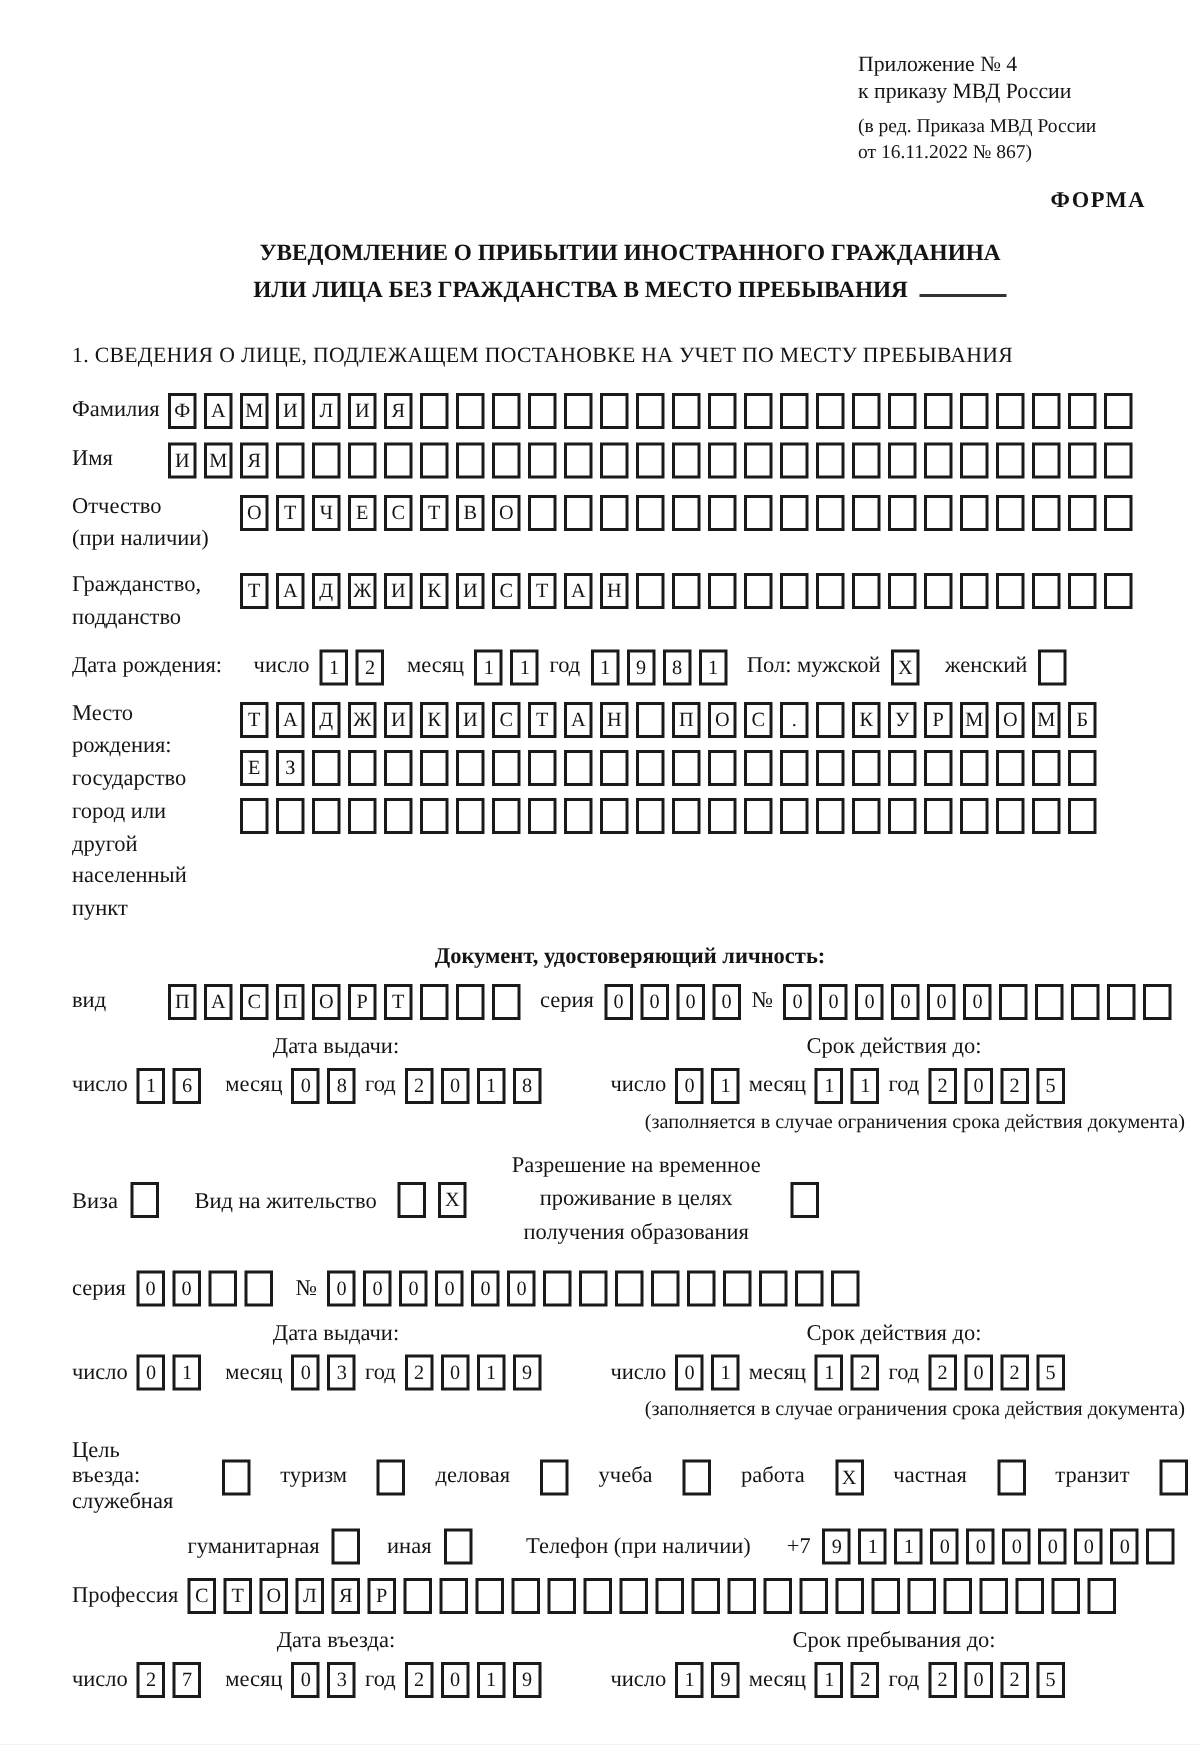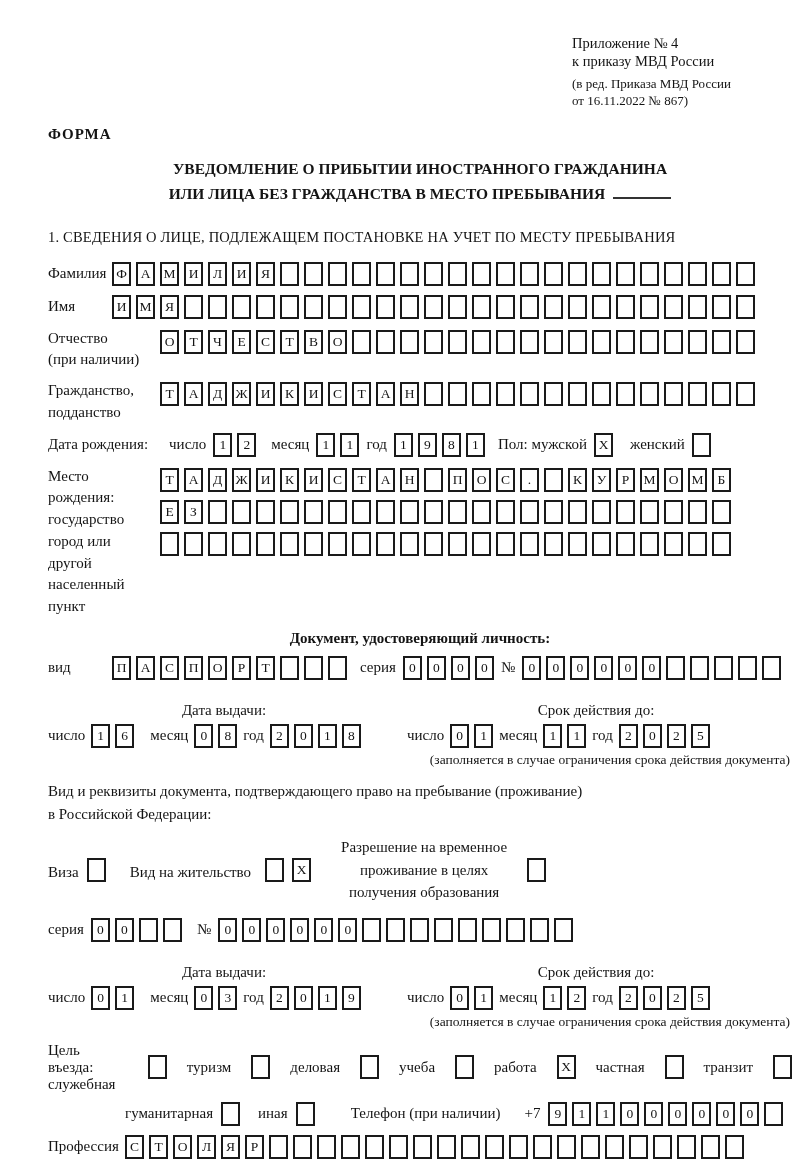--- a/index.html
+++ b/index.html
@@ -4,39 +4,39 @@
 <style>
   html,body{margin:0;padding:0;background:#e8e8e8;}
   .page{
     width:800px;height:1163px;background:#ffffff;color:#141414;
     font-family:"Liberation Serif","DejaVu Serif",serif;font-size:15px;
     box-sizing:border-box;padding:34px 8px 0 48px;overflow:hidden;
   }
   .annex{margin-left:524px;line-height:1.25;}
   .annex .a{font-size:14.5px;}
   .annex .rev{font-size:13px;margin-top:6px;line-height:1.3;}
-  .forma{padding-right:28px;font-weight:bold;letter-spacing:1px;margin-top:16px;font-size:15px;}
+  .forma{text-align:right;padding-right:28px;font-weight:bold;letter-spacing:1px;margin-top:16px;font-size:15px;}
   .title{text-align:center;font-weight:bold;font-size:15.5px;line-height:1.6;margin-top:14px;}
   .tline{display:inline-block;width:58px;border-bottom:2px solid #333;margin-left:8px;vertical-align:baseline;}
   .sect{font-weight:normal;font-size:14.5px;margin-top:22px;letter-spacing:.2px;}
   .row{display:flex;align-items:center;gap:7px;margin-top:9px;}
   .rowt{align-items:flex-start;}
   .lbl{flex:none;line-height:1.45;}
   .w57{width:57px;}
   .w105{width:105px;}
   .cells{display:inline-flex;gap:5px;flex:none;}
   .cell{
     width:19px;height:24px;border:2px solid #1a1a1a;box-sizing:border-box;flex:none;
     display:inline-flex;align-items:center;justify-content:center;
     font-size:13.5px;background:#fff;
   }
   .stack > .cells{display:flex;margin-top:8px;}
   .stack > .cells:first-child{margin-top:2px;}
   .chdr{text-align:center;font-weight:bold;margin-top:12px;font-size:15px;}
-  .hdrs{display:flex;margin-top:22px;}
+  .hdrs{display:flex;margin-top:10px;}
   .hl{width:352px;text-align:center;}
   .hr{flex:1;text-align:center;}
   .dates{margin-top:5px;}
   .half{width:352px;}
   .dg{display:flex;align-items:center;gap:6px;}
   .note{font-size:13.5px;margin-top:4px;}
   .right{text-align:right;padding-right:2px;}
   .para{margin-top:12px;line-height:1.55;}
   .cbrow{display:flex;align-items:center;gap:8px;margin-top:10px;}
   .cbl{margin-top:4px;flex:none;}
@@ -400,24 +400,20 @@
       <span class="cells">
           <span class="cell">2</span>
           <span class="cell">0</span>
           <span class="cell">2</span>
           <span class="cell">5</span>
         </span>
     </div>
   </div>
   <div class="note right">(заполняется в случае ограничения срока действия документа)</div>
 
-  <div class="para">
-    <div>Вид и реквизиты документа, подтверждающего право на пребывание (проживание)</div>
-    <div>в Российской Федерации:</div>
-  </div>
 
   <div class="cbrow">
     <span class="cbl">Виза</span>
     <span class="cells cbl" style="margin-top:0;">
         <span class="cell"></span>
       </span>
     <span class="cbl ml16">Вид на жительство</span>
     <span class="cells" style="margin-left:6px;">
         <span class="cell"></span>
       </span>

